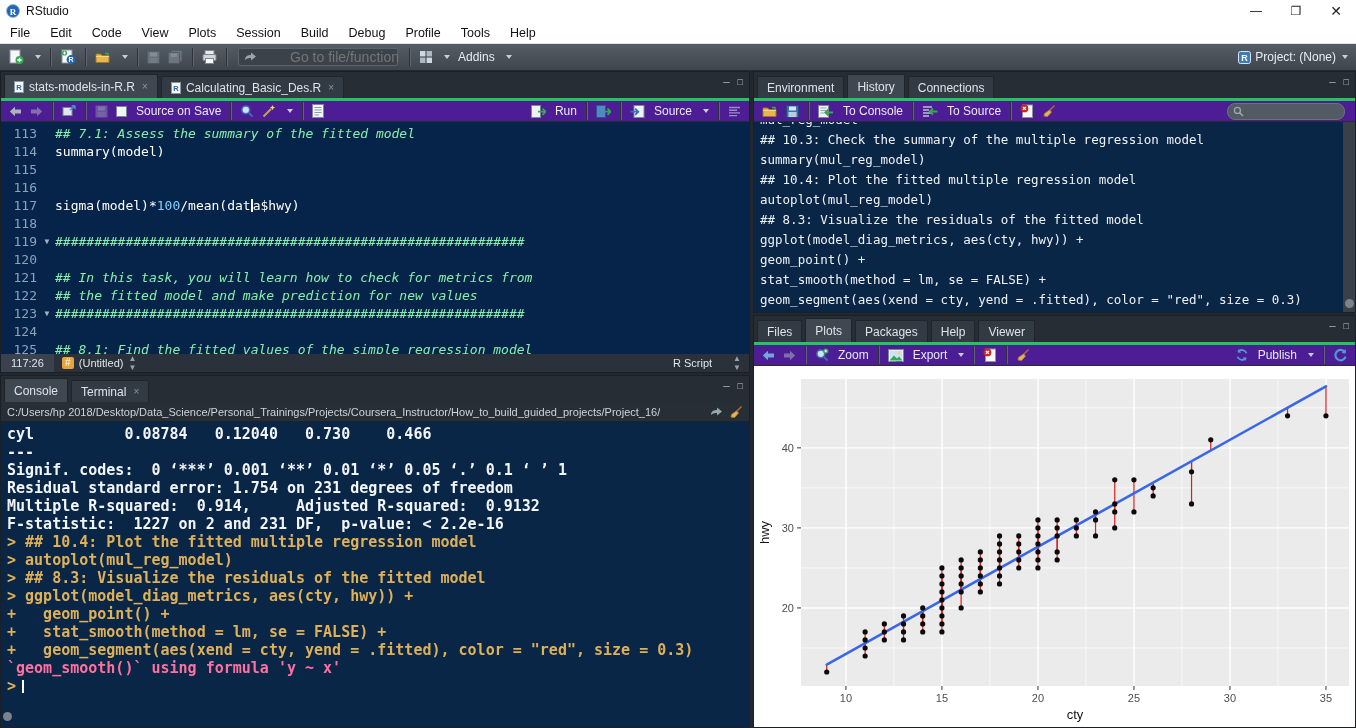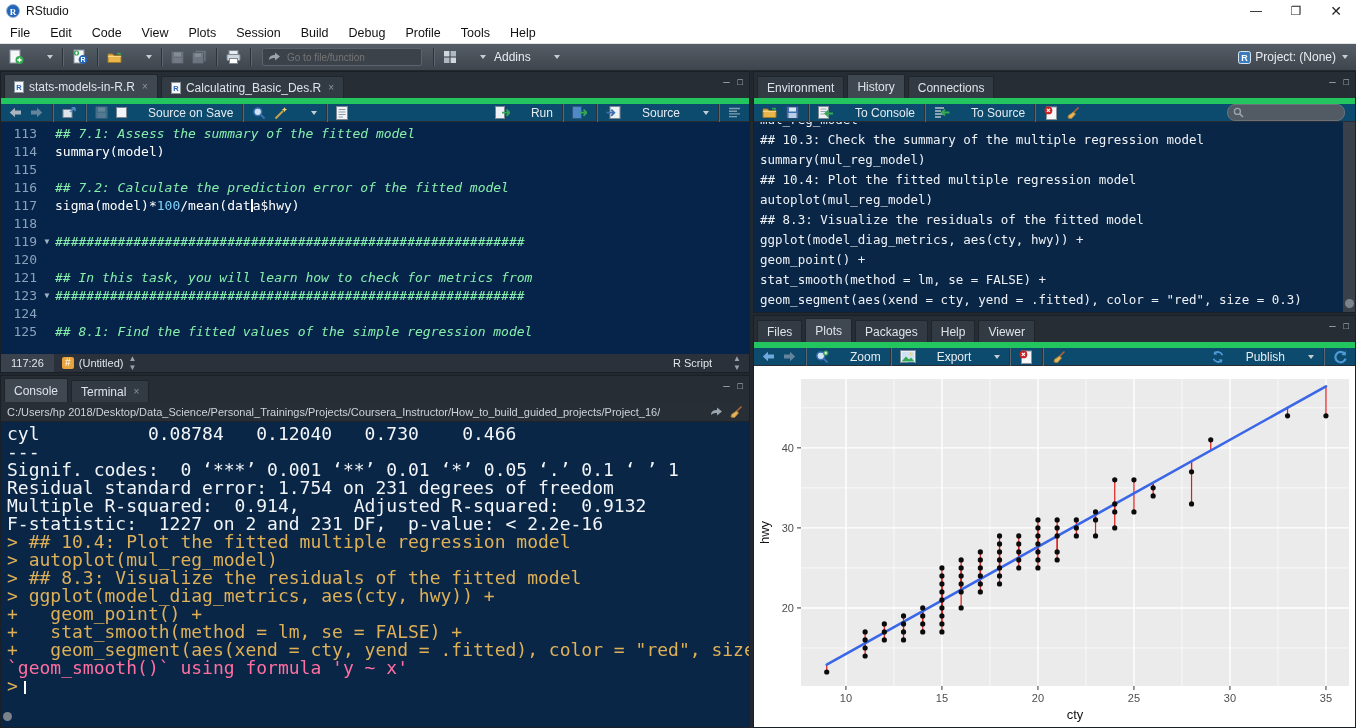--- a/index.html
+++ b/index.html
@@ -12,39 +12,39 @@
   .winbtns{margin-left:auto;display:flex;align-items:center;height:100%;}
   .winbtn{width:40px;height:100%;display:flex;align-items:center;justify-content:center;
     color:#222;font-size:12px;}
   #menubar{position:absolute;left:0;top:22px;width:1356px;height:22px;background:#ffffff;
     display:flex;align-items:center;font-size:12.5px;color:#111;border-bottom:1px solid #e3e3e3;}
   .menu-item{padding:2px 10px;cursor:default;}
   #maintoolbar{position:absolute;left:0;top:44px;width:1356px;height:27px;
     background:linear-gradient(#555d66,#3e454d);border-bottom:1px solid #23282d;
     display:flex;align-items:center;color:#e8ecf0;font-size:12px;}
   .tsep{width:1px;height:18px;background:#2d3339;margin:0 5px;box-shadow:1px 0 0 #5d656e;}
-  .tbtn{display:flex;align-items:center;gap:21px;padding:2px 4px;border-radius:2px;}
+  .tbtn{display:flex;align-items:center;gap:9px;padding:2px 4px;border-radius:2px;}
   .caret{width:0;height:0;border-left:3.5px solid transparent;border-right:3.5px solid transparent;
     border-top:4px solid #c6cdd4;margin-left:2px;}
   #gotobox{display:flex;align-items:center;gap:4px;width:160px;height:18px;background:#3b424a;
     border:1px solid #5a626b;border-radius:2px;margin:0 6px;padding:0 4px;}
   #gotobox input{background:transparent;border:none;outline:none;color:#9aa3ac;
-    font-size:10px;width:120px;font-family:"Liberation Sans",sans-serif;}
+    font-size:14px;width:120px;font-family:"Liberation Sans",sans-serif;margin-left:27px;}
   #projectbtn{margin-left:auto;display:flex;align-items:center;gap:4px;margin-right:8px;}
   
   .pane{position:absolute;background:#0a2646;border:1px solid #1a2027;}
   .tabbar{height:26px;background:#262d34;display:flex;align-items:flex-end;color:#dde3e9;
     font-size:12px;position:relative;}
   .tab{height:22px;display:flex;align-items:center;padding:0 9px;gap:5px;background:#323a43;
     border:1px solid #1f252b;border-bottom:none;margin-left:3px;border-radius:2px 2px 0 0;}
   .tab.active{background:#3f4751;height:24px;}
   .tab .x{color:#8d969e;font-size:10px;margin-left:2px;}
   .panebtns{position:absolute;right:6px;top:6px;display:flex;gap:8px;color:#c3cad1;font-size:9px;}
   .panebtns span{line-height:9px;}
-  .ptoolbar{height:24px;background:#0c4a6e;border-top:6px solid #22c55e;border-bottom:1px solid #272d33;
+  .ptoolbar{height:24px;background:#4c1d95;border-top:3px solid #22c55e;border-bottom:1px solid #272d33;
     display:flex;align-items:center;color:#e6ebf0;font-size:12px;padding:0 4px;}
   .icon{display:inline-flex;align-items:center;justify-content:center;}
   .icon svg{display:block;}
   
   #codearea{position:absolute;left:0;top:50px;right:0;bottom:18px;background:#06244a;
     font-family:"DejaVu Sans Mono","Liberation Mono",monospace;font-size:13px;line-height:18px;
     overflow:hidden;padding-top:3px;}
   .cline{display:flex;white-space:pre;}
   .gut{width:40px;text-align:right;color:#8aa2bb;flex:none;padding-right:4px;}
   .fold{width:12px;flex:none;color:#9fb2c6;font-size:8px;line-height:18px;text-align:center;}
@@ -56,22 +56,22 @@
   #editorstatus{position:absolute;left:0;bottom:0;right:0;height:18px;background:#2a313b;
     display:flex;align-items:center;color:#dfe5ea;font-size:11px;}
   #editorstatus .cell{background:#39424d;height:100%;display:flex;align-items:center;padding:0 10px;}
   .hashbadge{display:inline-block;width:12px;height:12px;background:#e8a33d;color:#fff;
     font-size:10px;line-height:12px;text-align:center;border-radius:2px;margin:0 5px 0 8px;}
   .updown{color:#9aa3ac;font-size:8px;margin-left:5px;}
   
   #consolepath{height:20px;background:#272e35;border-bottom:1px solid #1d2228;color:#ccd3d9;
     font-size:11px;display:flex;align-items:center;padding:0 6px;}
   #consoleout{position:absolute;left:0;top:47px;right:0;bottom:0;overflow:hidden;
-    font-family:"DejaVu Sans Mono","Liberation Mono",monospace;font-size:18px;line-height:18px;
-    padding:2px 0 0 6px;white-space:pre;}
+    font-family:"DejaVu Sans Mono","Liberation Mono",monospace;font-size:15px;line-height:18px;
+    padding:2px 0 0 6px;white-space:pre;font-weight:bold;}
   .con-out{color:#f2f5f8;}
   .con-in{color:#deb058;}
   .con-msg{color:#ff6f9f;}
   
   #historylist{position:absolute;left:0;top:50px;right:12px;bottom:0;overflow:hidden;
     font-family:"DejaVu Sans Mono","Liberation Mono",monospace;font-size:12.5px;line-height:20px;
     color:#eef2f7;padding-left:6px;white-space:pre;}
   .vscroll{position:absolute;top:50px;bottom:0;right:0;width:12px;background:#39404a;}
   .vthumb{position:absolute;left:1.5px;width:9px;height:9px;border-radius:50%;background:#7b828a;}
   #searchbox{margin-left:auto;display:flex;align-items:center;width:118px;height:17px;
@@ -348,26 +348,27 @@
           <svg width="13" height="11">
             <path d="M1 1.5h11M1 4.2h8M1 6.9h11M1 9.6h8" stroke="#cfd7df" stroke-width="1.4"></path>
           </svg>
         </span>
       </span>
   </div>
   <div id="codearea">
       <div class="cline"><span class="gut">113</span><span class="fold"></span><span class="ctext"><span class="tok-comment">## 7.1: Assess the summary of the fitted model</span></span></div>
       <div class="cline"><span class="gut">114</span><span class="fold"></span><span class="ctext"><span class="tok-code">summary(model)</span></span></div>
       <div class="cline"><span class="gut">115</span><span class="fold"></span><span class="ctext"></span></div>
-      <div class="cline"><span class="gut">116</span><span class="fold"></span><span class="ctext"><span class="tok-comment">## 7.2: Calculate the prediction error of the fitted model</span></span></div>
+      <div class="cline"><span class="gut">116</span><span class="fold"></span></div>
       <div class="cline"><span class="gut">117</span><span class="fold"></span><span class="ctext"><span class="tok-code">sigma(model)*</span><span class="tok-number">100</span><span class="tok-code">/mean(dat</span><span class="cursor"></span><span class="tok-code">a$hwy)</span></span></div>
       <div class="cline"><span class="gut">118</span><span class="fold"></span><span class="ctext"></span></div>
       <div class="cline"><span class="gut">119</span><span class="fold">▼</span><span class="ctext"><span class="tok-comment">############################################################</span></span></div>
       <div class="cline"><span class="gut">120</span><span class="fold"></span></div>
       <div class="cline"><span class="gut">121</span><span class="fold"></span><span class="ctext"><span class="tok-comment">## In this task, you will learn how to check for metrics from</span></span></div>
+      <div class="cline"><span class="gut">122</span><span class="fold"></span><span class="ctext"><span class="tok-comment">## the fitted model and make prediction for new values</span></span></div>
       <div class="cline"><span class="gut">123</span><span class="fold">▼</span><span class="ctext"><span class="tok-comment">############################################################</span></span></div>
       <div class="cline"><span class="gut">124</span><span class="fold"></span><span class="ctext"></span></div>
       <div class="cline"><span class="gut">125</span><span class="fold"></span><span class="ctext"><span class="tok-comment">## 8.1: Find the fitted values of the simple regression model</span></span></div>
     </div>
   <div id="editorstatus">
     <span class="cell">117:26</span>
     <span class="hashbadge">#</span>
     <span>(Untitled)</span>
     <span class="updown">▲<br>▼</span>
     <span style="margin-left:auto;margin-right:16px">R Script</span>

